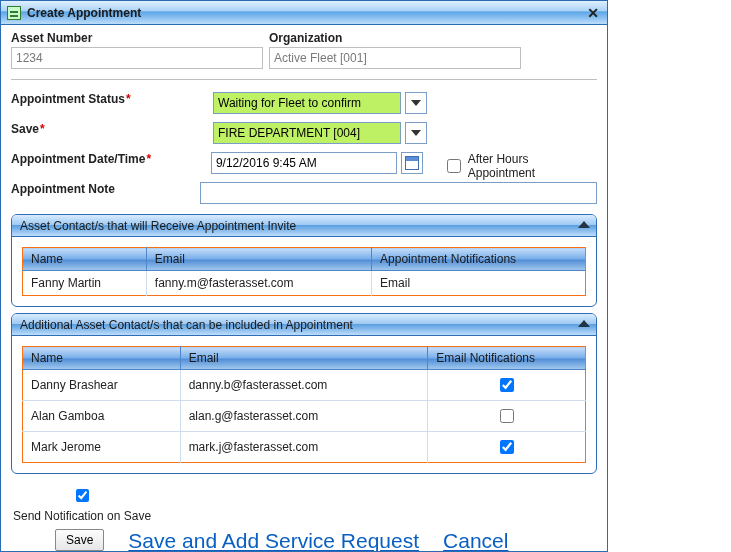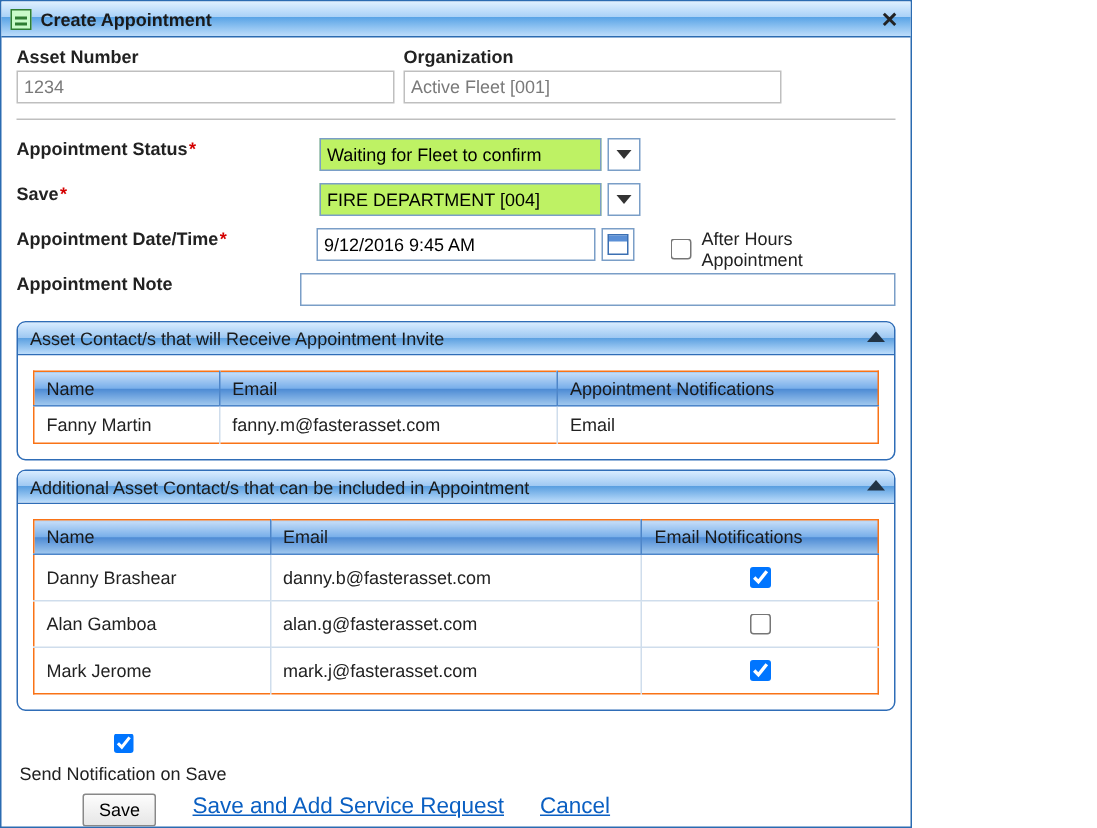--- a/index.html
+++ b/index.html
@@ -80,21 +80,21 @@
   .tbl td:last-child, .tbl th:last-child{ border-right:none;}
   .tbl tr:last-child td{ border-bottom:none;}
   .tbl td.center { text-align:center; }
   .tbl input[type=checkbox]{ width:14px; height:14px; }
 
   .footer { display:flex; align-items:center; gap:20px; padding:4px 2px 0 2px; margin-top:8px;}
   .footer .sendrow{ display:flex; align-items:center; gap:4px;flex-direction:column;}
   .btn-save {
     border:1px solid #888; background:linear-gradient(#fdfdfd,#e6e6e6); padding:3px 10px; font:inherit; cursor:pointer; border-radius:2px;
   }
-  .link { color:#0a5fc2; text-decoration:underline; cursor:pointer; font-size:15px;}
+  .link { color:#0a5fc2; text-decoration:underline; cursor:pointer; font-size:21px;}
   .actions{ display:flex; align-items:flex-start; gap:24px; margin-top:6px;margin-left:44px;}
 </style>
 </head>
 <body>
 
 <div class="window">
   <div class="titlebar">
     <span class="app-icon"></span>
     <span class="title">Create Appointment</span>
     <span class="close">✕</span>

